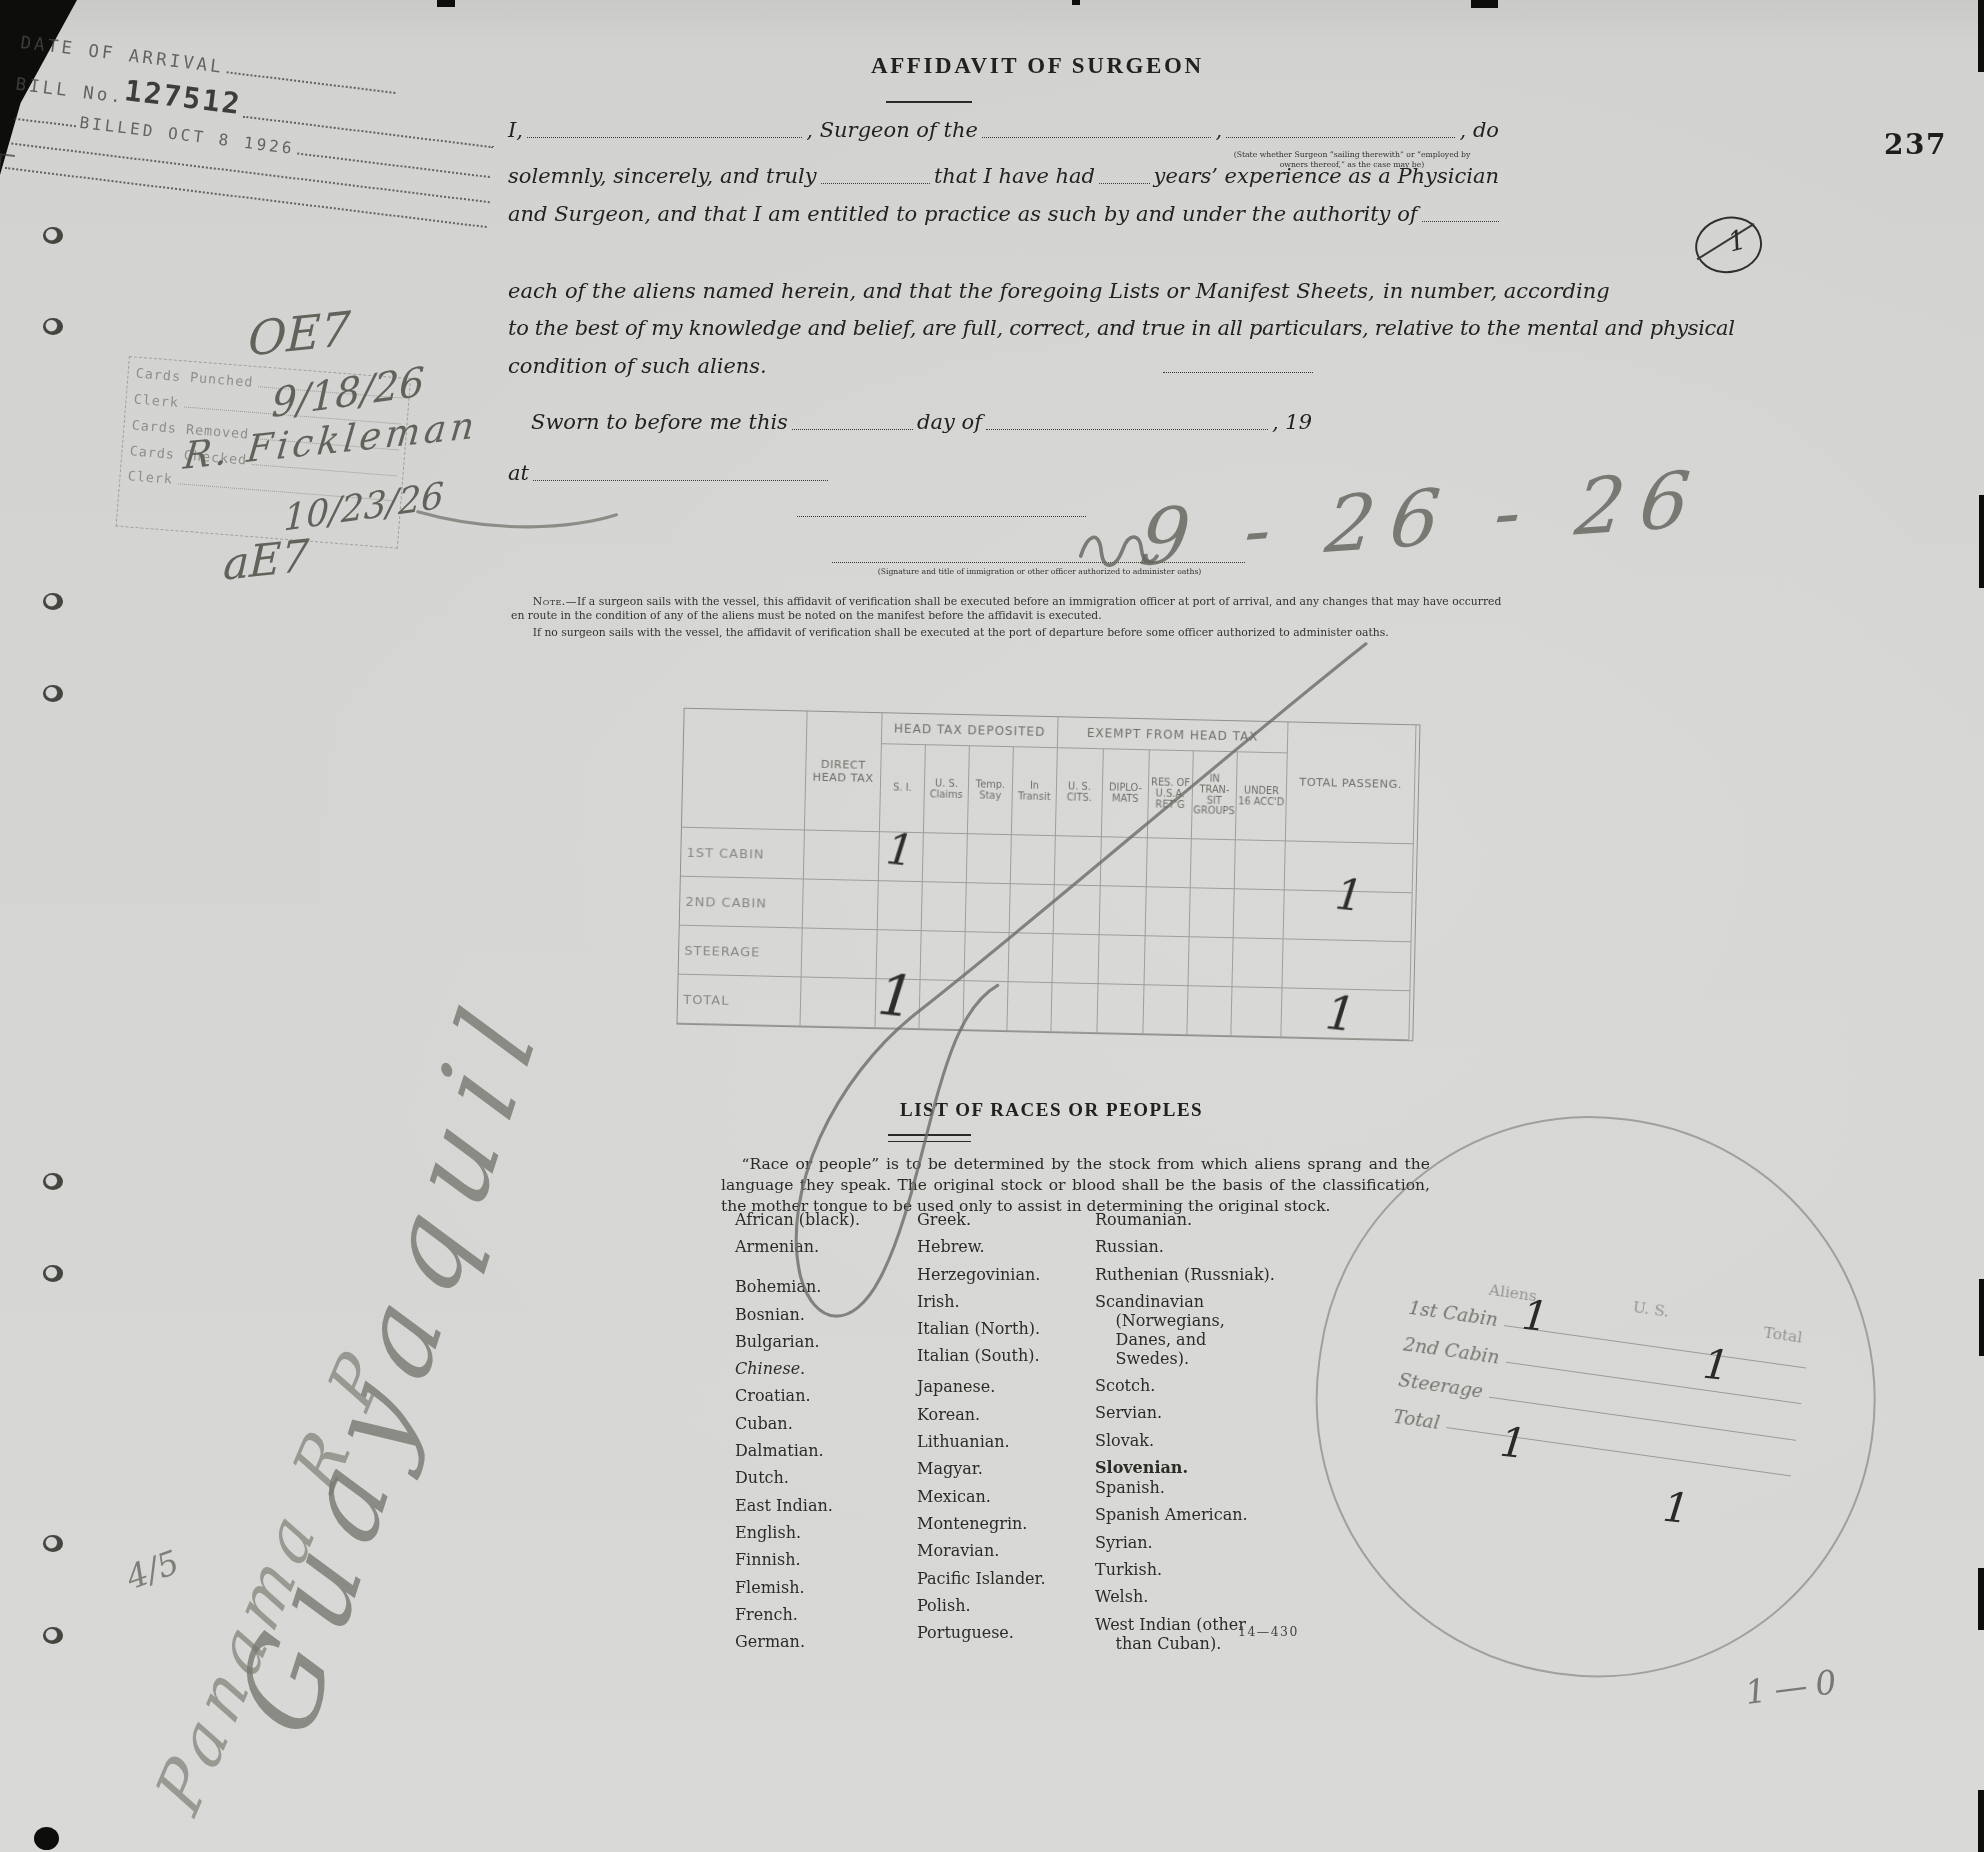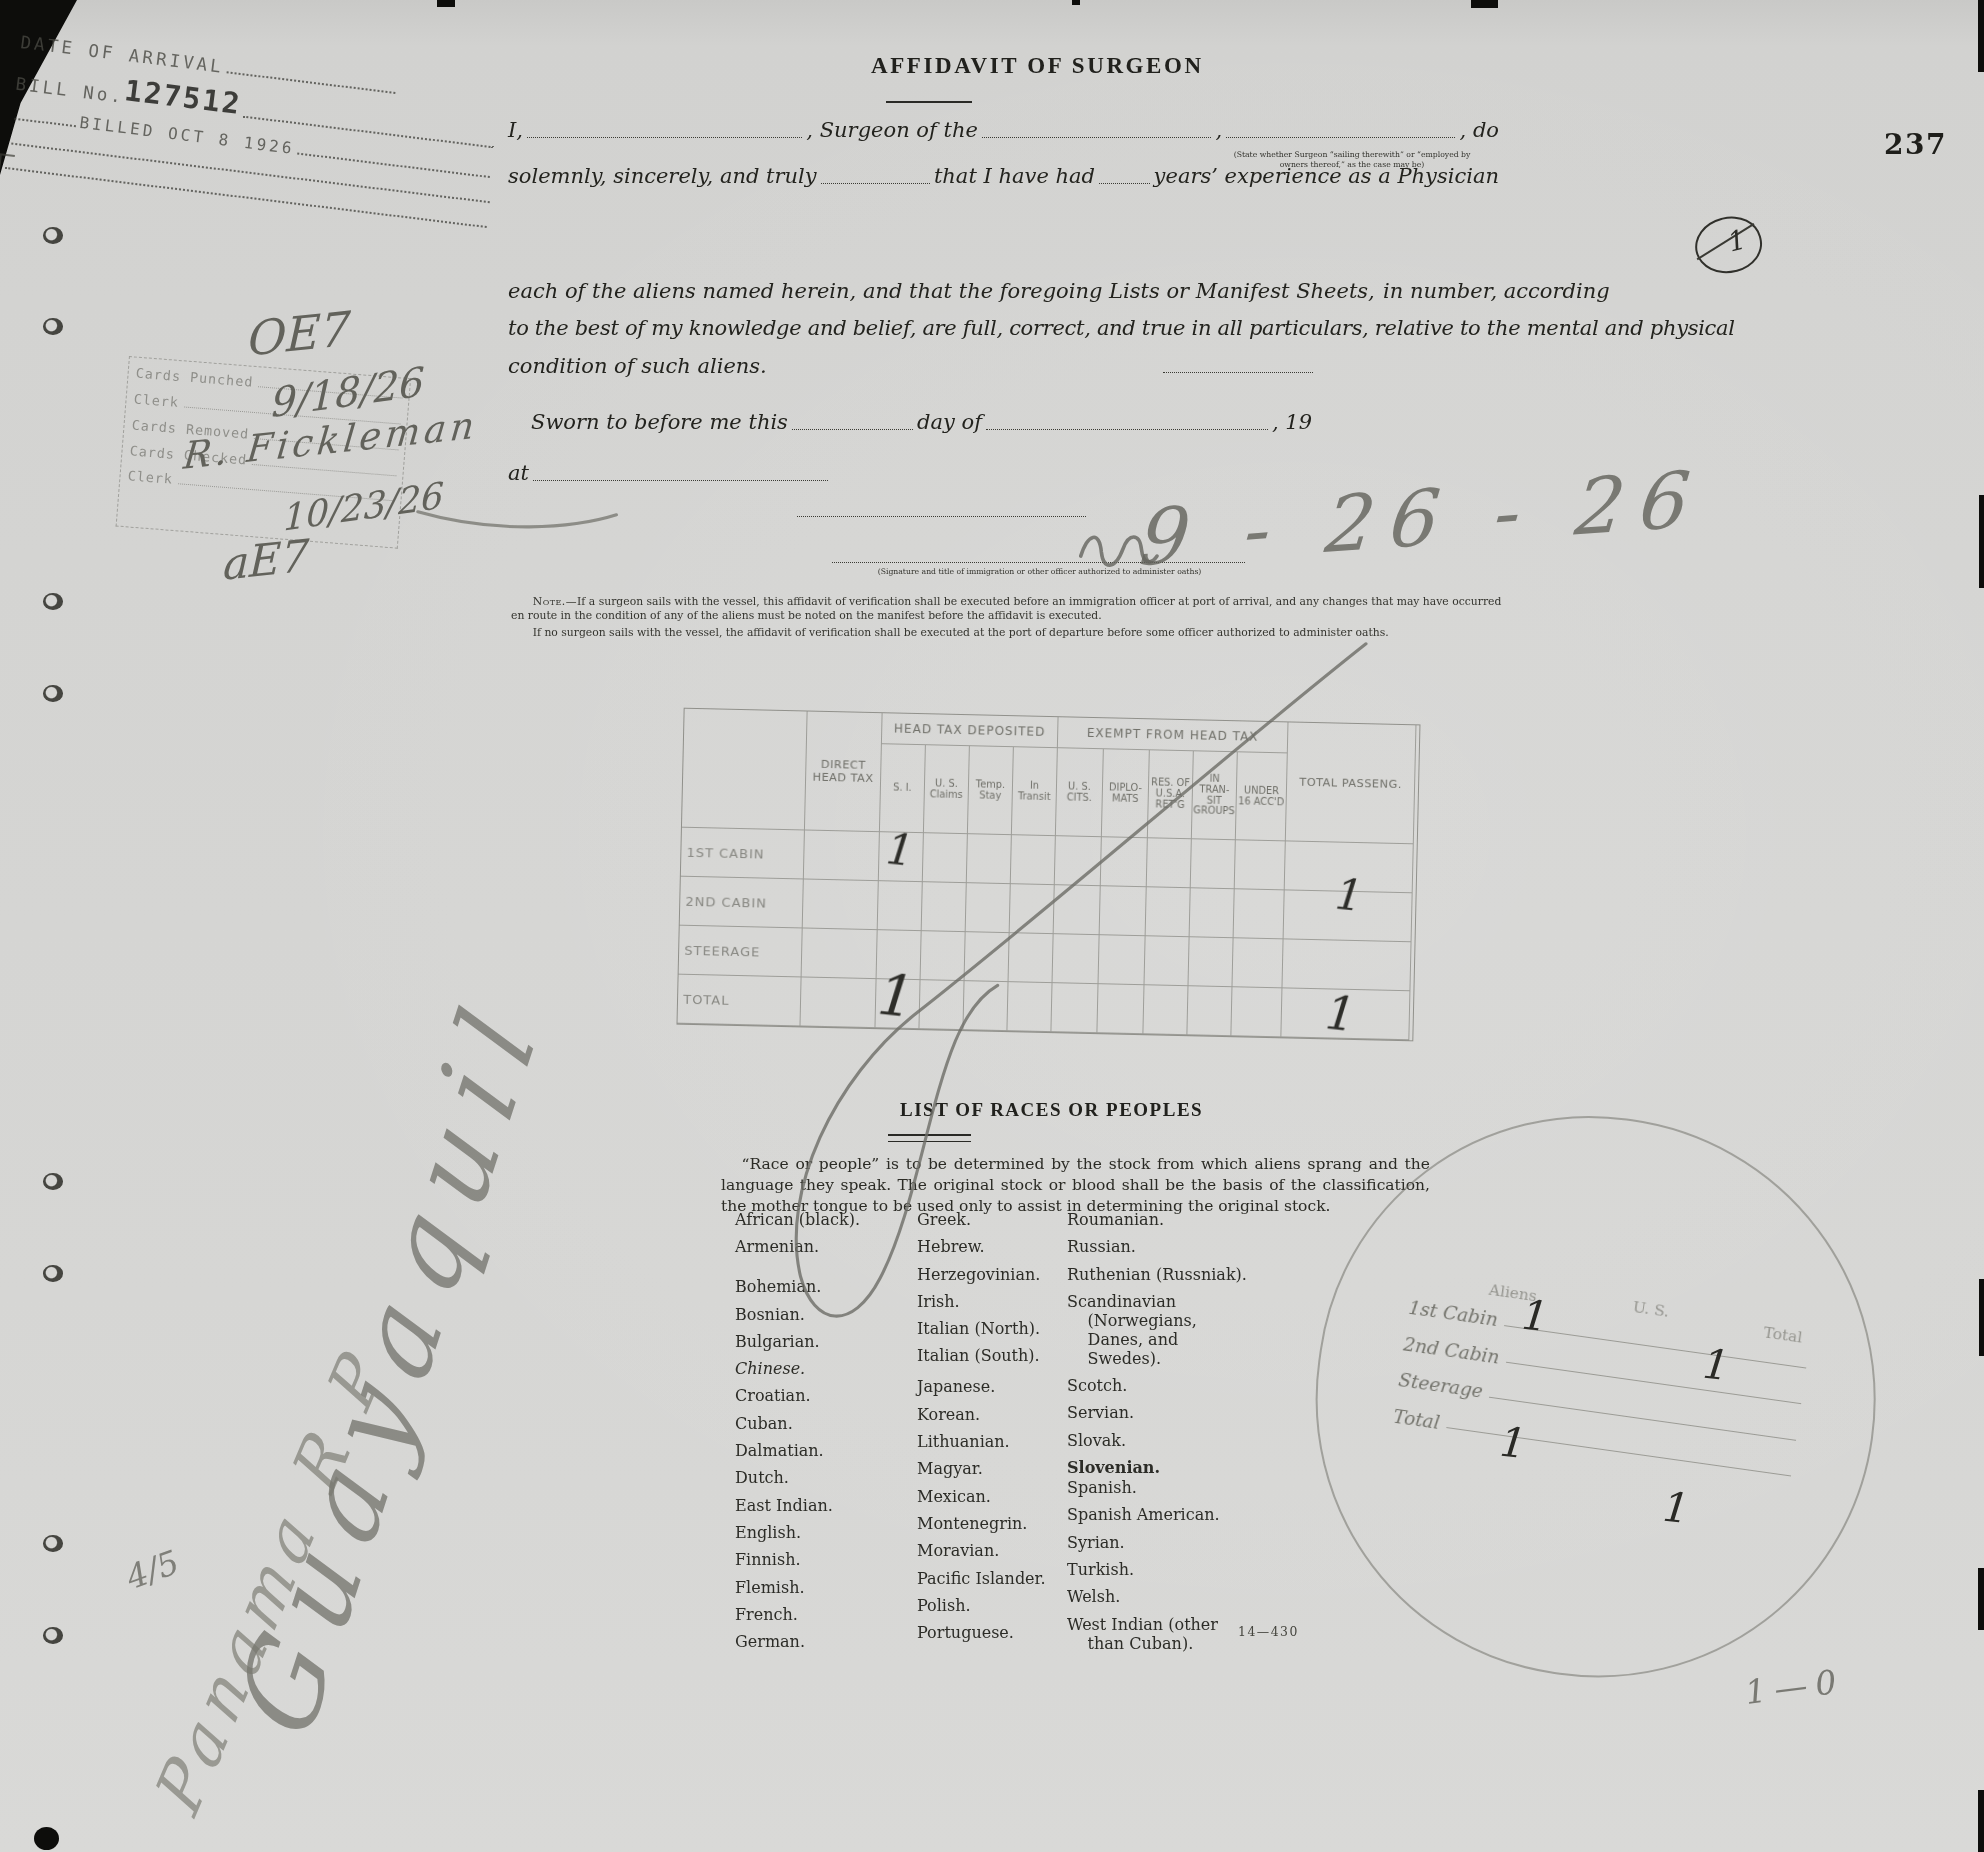--- a/index.html
+++ b/index.html
@@ -132,20 +132,24 @@
   <div class="smallcap" style="left:1223px;top:150px;width:258px;">(State whether Surgeon “sailing therewith” or “employed by owners thereof,” as the case may be)</div>
 
   <div class="fline" style="top:164px;">
     <span class="t">solemnly, sincerely, and truly</span>
     <span class="blank fix" style="width:109px;"></span>
     <span class="t">that I have had</span>
     <span class="blank"></span>
     <span class="t">years’ experience as a Physician</span>
   </div>
 
+  <div class="fline" style="top:202px;">
+    <span class="t">and Surgeon, and that I am entitled to practice as such by and under the authority of</span>
+    <span class="blank" style="margin-right:0;"></span>
+  </div>
 
 
   <div class="fline" style="top:279px;">
     <span class="t">each of the aliens named herein, and that the foregoing Lists or Manifest Sheets,</span>
     <span class="blank"></span>
     <span class="t">in number, according</span>
   </div>
 
   <div class="fline" style="top:316px;letter-spacing:-0.3px;">
     <span class="t">to the best of my knowledge and belief, are full, correct, and true in all particulars, relative to the mental and physical</span>
@@ -283,21 +287,21 @@
       <div style="margin-bottom: 8.3px; line-height: 19px; padding-left: 20.6px; text-indent: -20.6px; color: rgb(44, 44, 39);">Korean.</div>
       <div style="margin-bottom: 8.3px; line-height: 19px; padding-left: 20.6px; text-indent: -20.6px; color: rgb(44, 44, 39);">Lithuanian.</div>
       <div style="margin-bottom: 8.3px; line-height: 19px; padding-left: 20.6px; text-indent: -20.6px; color: rgb(44, 44, 39);">Magyar.</div>
       <div style="margin-bottom: 8.3px; line-height: 19px; padding-left: 20.6px; text-indent: -20.6px; color: rgb(44, 44, 39);">Mexican.</div>
       <div style="margin-bottom: 8.3px; line-height: 19px; padding-left: 20.6px; text-indent: -20.6px; color: rgb(44, 44, 39);">Montenegrin.</div>
       <div style="margin-bottom: 8.3px; line-height: 19px; padding-left: 20.6px; text-indent: -20.6px; color: rgb(44, 44, 39);">Moravian.</div>
       <div style="margin-bottom: 8.3px; line-height: 19px; padding-left: 20.6px; text-indent: -20.6px; color: rgb(44, 44, 39);">Pacific Islander.</div>
       <div style="margin-bottom: 8.3px; line-height: 19px; padding-left: 20.6px; text-indent: -20.6px; color: rgb(44, 44, 39);">Polish.</div>
       <div style="margin-bottom: 8.3px; line-height: 19px; padding-left: 20.6px; text-indent: -20.6px; color: rgb(44, 44, 39);">Portuguese.</div>
     </div>
-  <div class="abs" id="races-col3" style="left:1067px;top:1210px;width:186px;font-size:16px;">
+  <div class="abs" id="races-col3" style="left:1095px;top:1210px;width:186px;font-size:16px;">
       <div style="margin-bottom: 8.3px; line-height: 19px; padding-left: 20.6px; text-indent: -20.6px; color: rgb(44, 44, 39);">Roumanian.</div>
       <div style="margin-bottom: 8.3px; line-height: 19px; padding-left: 20.6px; text-indent: -20.6px; color: rgb(44, 44, 39);">Russian.</div>
       <div style="margin-bottom: 8.3px; line-height: 19px; padding-left: 20.6px; text-indent: -20.6px; color: rgb(44, 44, 39);">Ruthenian (Russniak).</div>
       <div style="margin-bottom: 8.3px; line-height: 19px; padding-left: 20.6px; text-indent: -20.6px; color: rgb(44, 44, 39);">Scandinavian (Norwegians, Danes, and Swedes).</div>
       <div style="margin-bottom: 8.3px; line-height: 19px; padding-left: 20.6px; text-indent: -20.6px; color: rgb(44, 44, 39);">Scotch.</div>
       <div style="margin-bottom: 8.3px; line-height: 19px; padding-left: 20.6px; text-indent: -20.6px; color: rgb(44, 44, 39);">Servian.</div>
       <div style="margin-bottom: 8.3px; line-height: 19px; padding-left: 20.6px; text-indent: -20.6px; color: rgb(44, 44, 39);">Slovak.</div>
       <div style="margin-bottom: 1px; line-height: 19px; padding-left: 20.6px; text-indent: -20.6px; color: rgb(44, 44, 39); font-weight: bold;">Slovenian.</div>
       <div style="margin-bottom: 8.3px; line-height: 19px; padding-left: 20.6px; text-indent: -20.6px; color: rgb(44, 44, 39);">Spanish.</div>
       <div style="margin-bottom: 8.3px; line-height: 19px; padding-left: 20.6px; text-indent: -20.6px; color: rgb(44, 44, 39);">Spanish American.</div>

